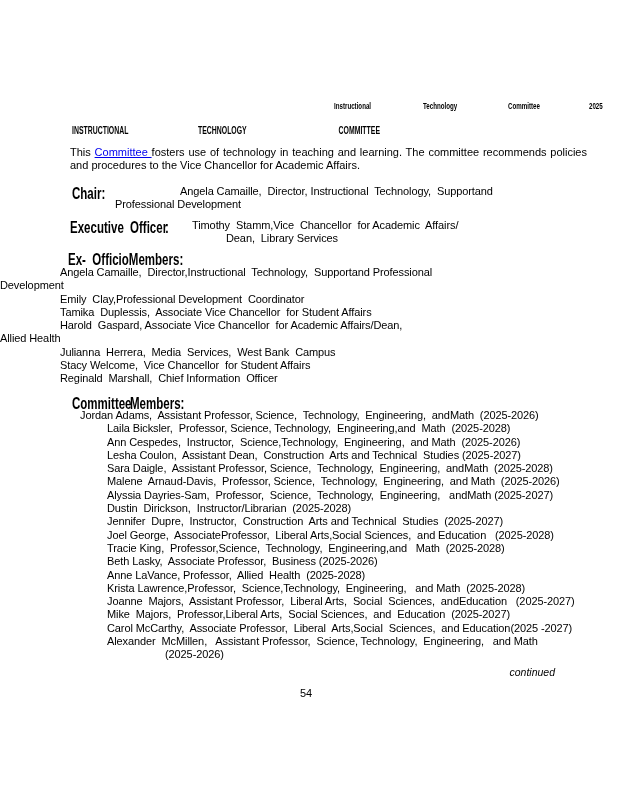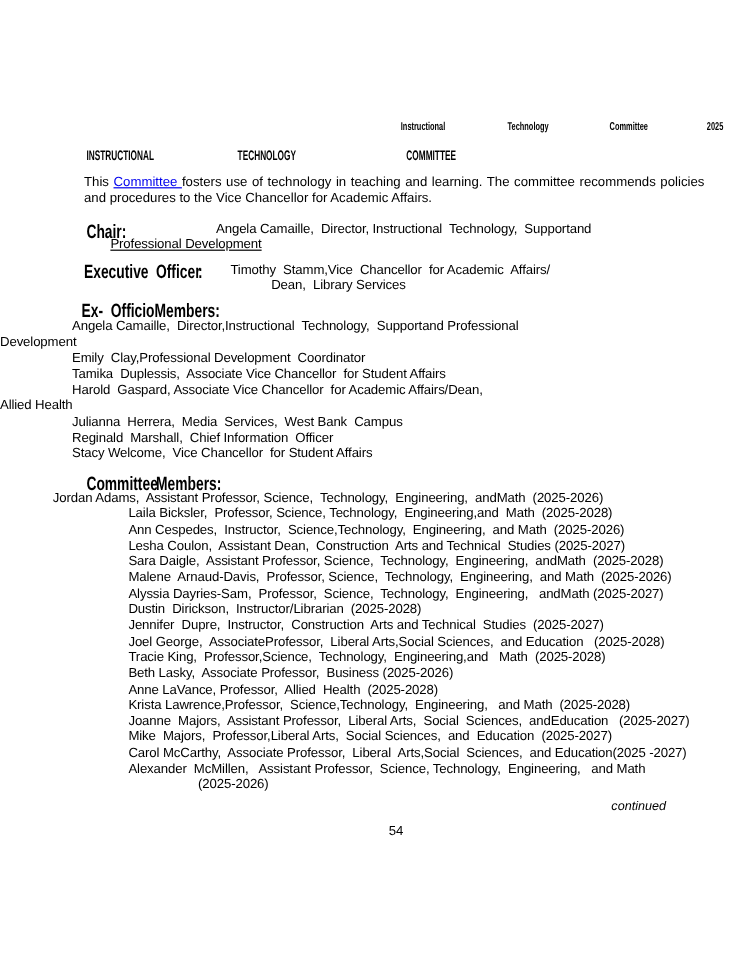--- a/index.html
+++ b/index.html
@@ -25,44 +25,44 @@
   #intro { left:70px; top:146px; width:517px; font-size:11px; line-height:13.4px; text-align:justify; }
   #intro a { color:#0000EE; text-decoration:underline; }
 
   .line { white-space:pre; font-size:11px; line-height:13.3px; letter-spacing:-0.1px; }
 
   .lab { font-size:16px; line-height:13px; }
 
   #chair-label   { left:72px;  top:187px; }
   #chair-lines   { left:0; top:185px; width:618px; }
   #chair-lines .l0 { padding-left:180px; }
-  #chair-lines .l1 { padding-left:92px;text-decoration:underline; }
+  #chair-lines .l1 { padding-left:115px; }
 
   #exec-label-1 { left:70px;  top:221px; }
   #exec-label-2 { left:130px; top:221px; }
   #exec-label-3 { left:165px; top:221px; }
   #exec-lines   { left:0; top:219px; width:618px; }
   #exec-lines .l0 { padding-left:192px; }
   #exec-lines .l1 { padding-left:226px; }
 
   #exoff-label { left:68px; top:253px; }
   #exoff-list  { left:0; top:266px; width:600px; }
   #exoff-list .l0 { padding-left:60px; }
   #exoff-list .l1 { }
 
   #committee-label-1 { left:72px;  top:397px; }
   #committee-label-2 { left:130px; top:397px; }
   #member-list { left:0; top:409px; width:610px; }
   #member-list .l0 { padding-left:107px; }
-  #member-list .entry:first-child .l0 { padding-left:44px; }
+  #member-list .entry:first-child .l0 { padding-left:80px; }
   #member-list .l1 { padding-left:165px; }
 
   #continued { left:400px; top:666px; width:155px; text-align:right;
                font-size:10.5px; font-style:italic; line-height:13px; }
-  #page-number { left:300px; top:687px; width:60px; text-align:center;
+  #page-number { left:300px; top:687px; width:60px; 
                  font-size:11px; line-height:13px; }
 </style>
 </head>
 <body>
 
 <div id="running-header" class="abs spread">
     <span class="cond sx65">Instructional</span>
     <span class="cond sx65">Technology</span>
     <span class="cond sx65">Committee</span>
     <span class="cond sx65">2025</span>
@@ -114,24 +114,24 @@
       <div class="line l0">Tamika  Duplessis,  Associate Vice Chancellor  for Student Affairs</div>
     </div>
     <div class="entry">
       <div class="line l0">Harold  Gaspard, Associate Vice Chancellor  for Academic Affairs/Dean,</div>
       <div class="line l1">Allied Health</div>
     </div>
     <div class="entry">
       <div class="line l0">Julianna  Herrera,  Media  Services,  West Bank  Campus</div>
     </div>
     <div class="entry">
-      <div class="line l0">Reginald  Marshall,  Chief Information  Officer</div>
+      <div class="line l0">Stacy Welcome,  Vice Chancellor  for Student Affairs</div>
     </div>
     <div class="entry">
-      <div class="line l0">Stacy Welcome,  Vice Chancellor  for Student Affairs</div>
+      <div class="line l0">Reginald  Marshall,  Chief Information  Officer</div>
     </div>
   </div>
 
 <div id="committee-label-1" class="abs lab">
   <span class="cond">Committee</span>
 </div>
 <div id="committee-label-2" class="abs lab">
   <span class="cond">Members:</span>
 </div>
 <div id="member-list" class="abs">

